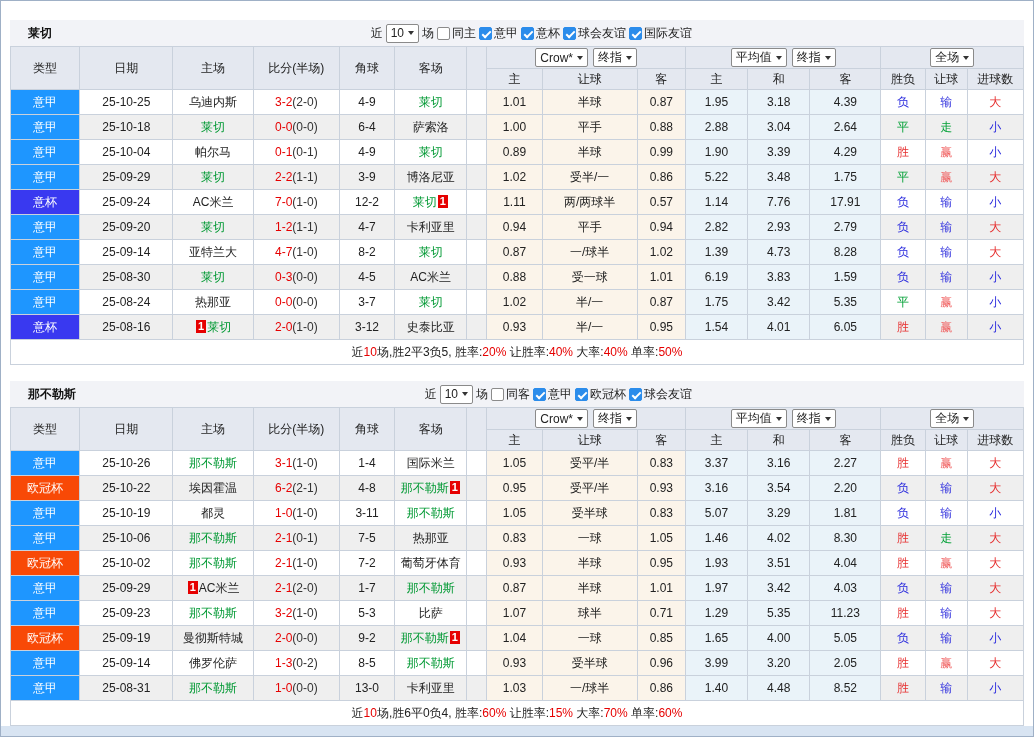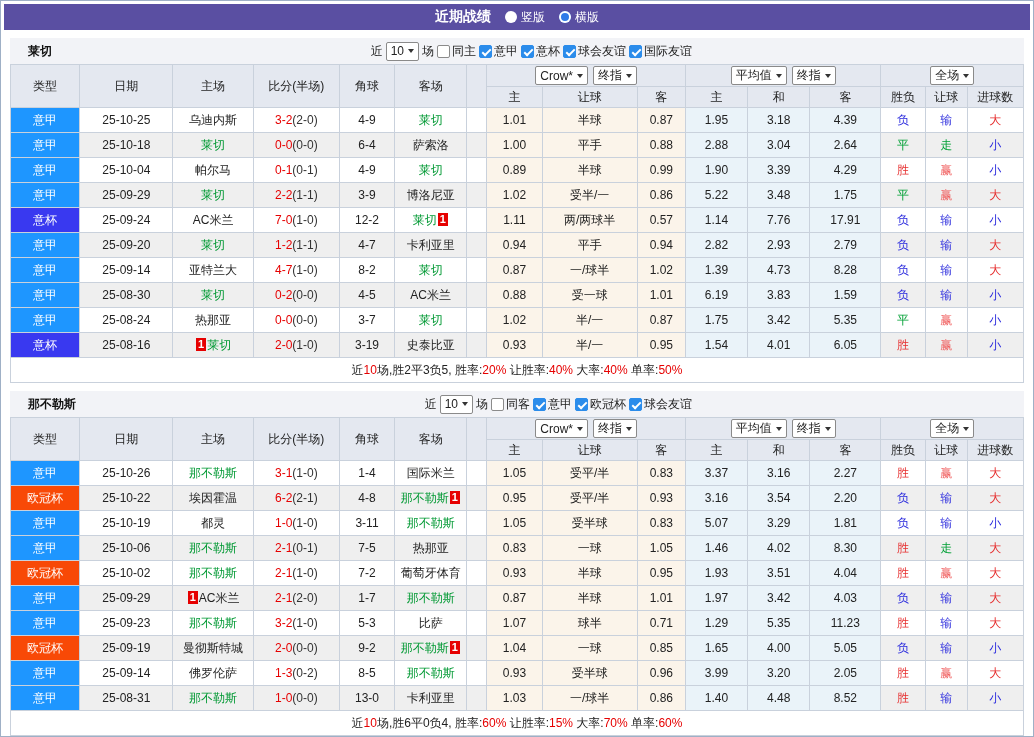--- a/index.html
+++ b/index.html
@@ -16,21 +16,21 @@
   
   .titlebar {
     height: 26px; background: #5a4fa2; color: #fff;
     display: flex; align-items: center; justify-content: center; gap: 14px;
   }
   .tb-title { font-weight: bold; font-size: 14px; }
   .tb-radio { display: inline-flex; align-items: center; gap: 4px; cursor: pointer; font-size: 12px; }
   .rdot { width: 12px; height: 12px; border-radius: 50%; background: #fff; display: inline-block; }
   .rdot.selected { background: #2f7be8; box-shadow: inset 0 0 0 2px #fff; }
   
-  .section { margin: 8px 6px 0 6px; }
+  .section { margin: 16px 6px 0 6px; }
   .filterbar {
     height: 26px; display: flex; align-items: center;
     background: #f2f3f7; padding: 0 4px; position: relative;
   }
   .team { font-weight: bold; color: #111; padding-left: 14px; }
   .fctrls { display: inline-flex; align-items: center; gap: 3px; margin-left: auto; margin-right: 328px; white-space: nowrap; }
   .cbwrap { display: inline-flex; align-items: center; gap: 2px; cursor: pointer; }
   .cb { width: 13px; height: 13px; border: 1px solid #8b8b8b; border-radius: 2px; background: #fff; display: inline-block; position: relative; }
   .cb.checked { background: #2b8ceb; border-color: #2b8ceb; }
   .cb.checked::after {
@@ -61,31 +61,20 @@
   .b1 { display: inline-block; background: #e60000; color: #fff; font-size: 11px; line-height: 13px; padding: 0 2px; margin: 0 1px; font-weight: bold; vertical-align: 1px; }
   .ft { color: #e60000; }
   .ht { color: #333; }
   tfoot td { height: 25px; background: #fff; text-align: center; }
   .sumred { color: #e60000; }
 </style>
 </head>
 <body>
 
 <div class="page">
-  <div class="titlebar">
-    <span class="tb-title">近期战绩</span>
-    <span class="tb-radio">
-      <span class="rdot"></span>
-      <span>竖版</span>
-    </span>
-    <span class="tb-radio">
-      <span class="rdot selected"></span>
-      <span>横版</span>
-    </span>
-  </div>
   <section class="section">
       <div class="filterbar">
         <span class="team">莱切</span>
         <span class="fctrls">
           <span>近</span>
           <span class="sel">
             <span class="selv">10</span>
             <span class="arr"></span>
           </span>
           <span>场</span>
@@ -302,21 +291,21 @@
             <td class="lblue">4.73</td>
             <td class="lblue">8.28</td>
             <td style="color: rgb(41, 41, 221);">负</td>
             <td style="color: rgb(61, 61, 224);">输</td>
             <td style="color: rgb(230, 46, 46);">大</td>
           </tr>
           <tr>
             <td class="badge" style="background: rgb(30, 150, 255);">意甲</td>
             <td>25-08-30</td>
             <td><span class="teamname hl">莱切</span></td>
-            <td><span class="ft">0-2</span><span class="ht">(0-0)</span></td>
+            <td><span class="ft">0-3</span><span class="ht">(0-0)</span></td>
             <td>4-5</td>
             <td><span class="teamname">AC米兰</span></td>
             <td></td>
             <td class="cream">0.88</td>
             <td class="cream">受一球</td>
             <td class="cream">1.01</td>
             <td class="lblue">6.19</td>
             <td class="lblue">3.83</td>
             <td class="lblue">1.59</td>
             <td style="color: rgb(41, 41, 221);">负</td>
@@ -339,21 +328,21 @@
             <td class="lblue">5.35</td>
             <td style="color: rgb(0, 160, 53);">平</td>
             <td style="color: rgb(240, 90, 90);">赢</td>
             <td style="color: rgb(41, 41, 221);">小</td>
           </tr>
           <tr>
             <td class="badge" style="background: rgb(57, 57, 240);">意杯</td>
             <td>25-08-16</td>
             <td><span class="b1">1</span><span class="teamname hl">莱切</span></td>
             <td><span class="ft">2-0</span><span class="ht">(1-0)</span></td>
-            <td>3-19</td>
+            <td>3-12</td>
             <td><span class="teamname">史泰比亚</span></td>
             <td></td>
             <td class="cream">0.93</td>
             <td class="cream">半/一</td>
             <td class="cream">0.95</td>
             <td class="lblue">1.54</td>
             <td class="lblue">4.01</td>
             <td class="lblue">6.05</td>
             <td style="color: rgb(230, 46, 46);">胜</td>
             <td style="color: rgb(240, 90, 90);">赢</td>

